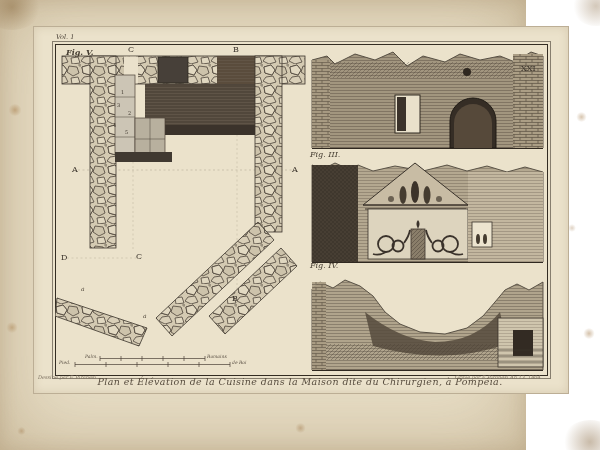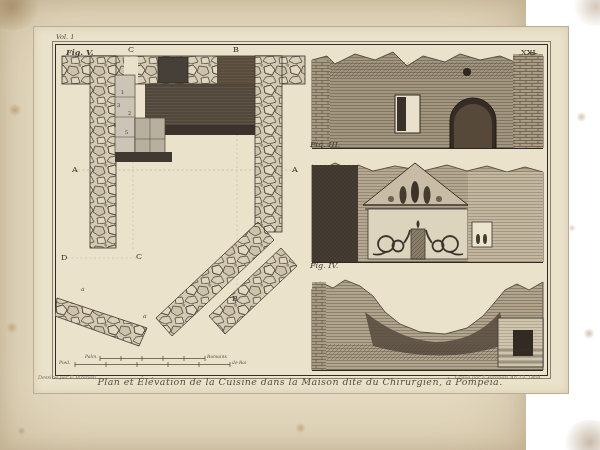--- a/index.html
+++ b/index.html
@@ -198,24 +198,24 @@
         <rect x="443" y="274" width="45" height="49" fill="#cfc5ad" stroke="#3a332b" stroke-width=".8"></rect>
         <rect x="443" y="274" width="45" height="49" fill="url(#hh)" opacity=".4"></rect>
         <rect x="458" y="286" width="20" height="26" fill="#332b23"></rect>
         <path d="M443,306 H488 M443,312 H488 M443,318 H488" stroke="#3a332b" stroke-width=".7"></path>
       </g>
       <path d="M257,326.5 H488" stroke="#2f2820" stroke-width="1.2"></path>
     </g>
   </svg>
 
   <div class="txt small-letter" style="left:56px;top:33px;font-size:6.5px;">Vol. 1</div>
-  <div class="txt letter" style="left:521px;top:48px;">XXI</div>
+  <div class="txt letter" style="left:521px;top:64px;">XXI</div>
 
   <div class="txt fig-label" style="left:66px;top:47px;font-weight:bold;">Fig. V.</div>
-  <div class="txt fig-label" style="left:310px;top:140px;">Fig. III.</div>
+  <div class="txt fig-label" style="left:310px;top:150px;">Fig. III.</div>
   <div class="txt fig-label" style="left:310px;top:261px;font-style:italic;">Fig. IV.</div>
 
   <div class="txt letter" style="left:128px;top:45px;">C</div>
   <div class="txt letter" style="left:233px;top:45px;">B</div>
   <div class="txt letter" style="left:72px;top:165px;">A</div>
   <div class="txt letter" style="left:292px;top:165px;">A</div>
   <div class="txt letter" style="left:61px;top:253px;">D</div>
   <div class="txt letter" style="left:136px;top:252px;">C</div>
   <div class="txt letter" style="left:232px;top:294px;">B</div>
   <div class="txt small-letter" style="left:81px;top:285px;">a</div>

